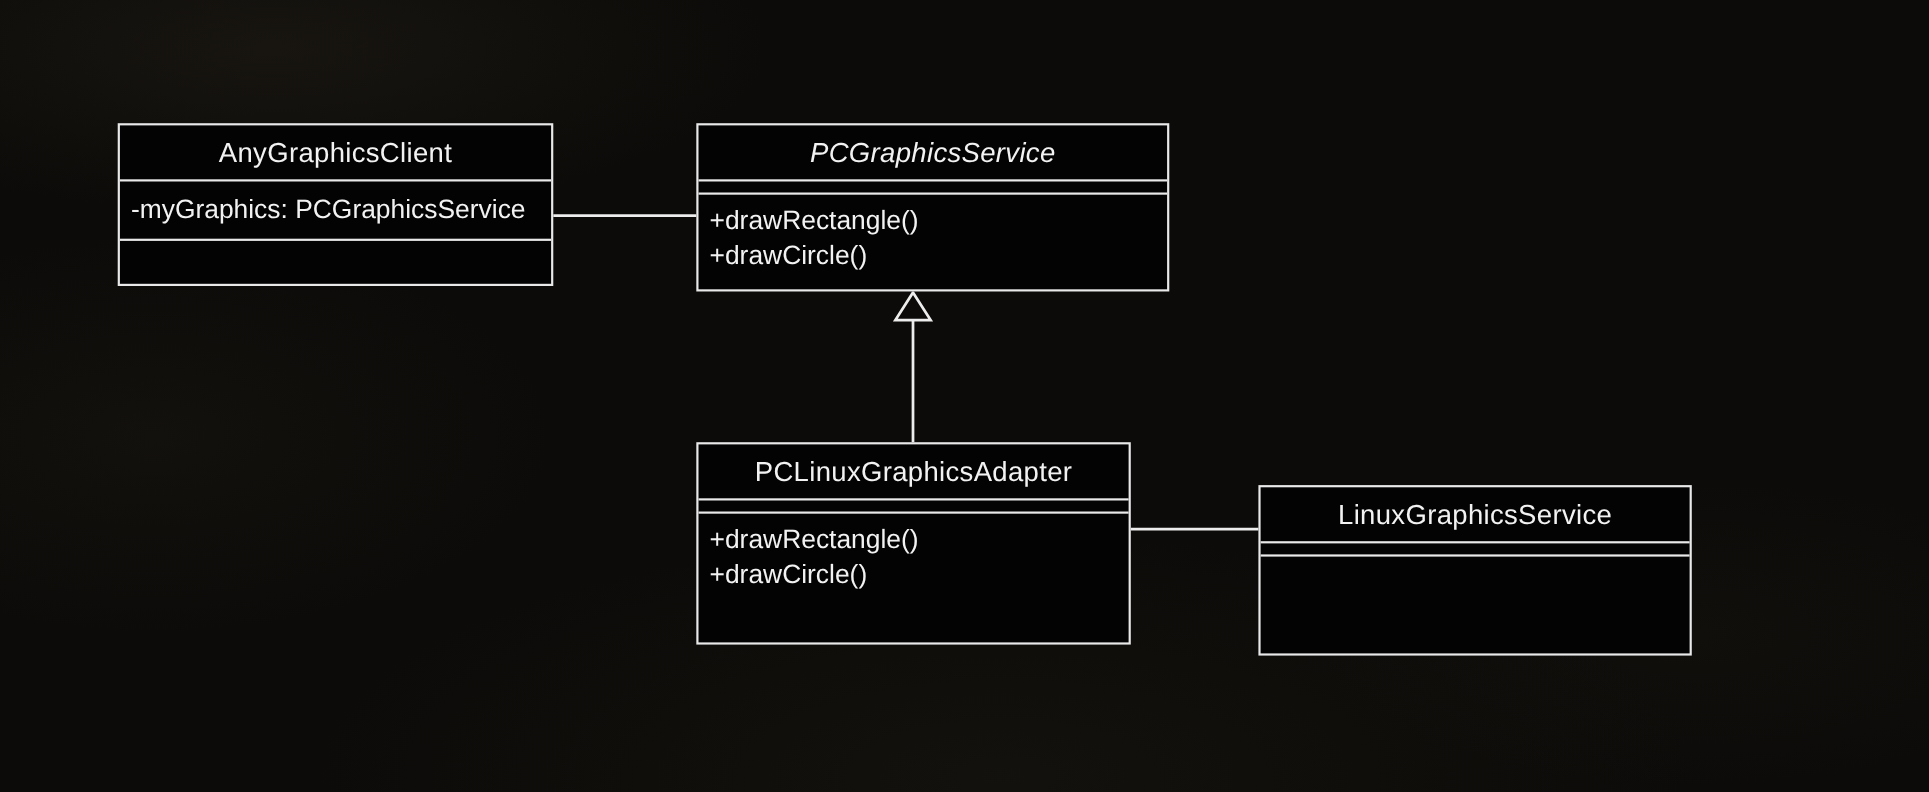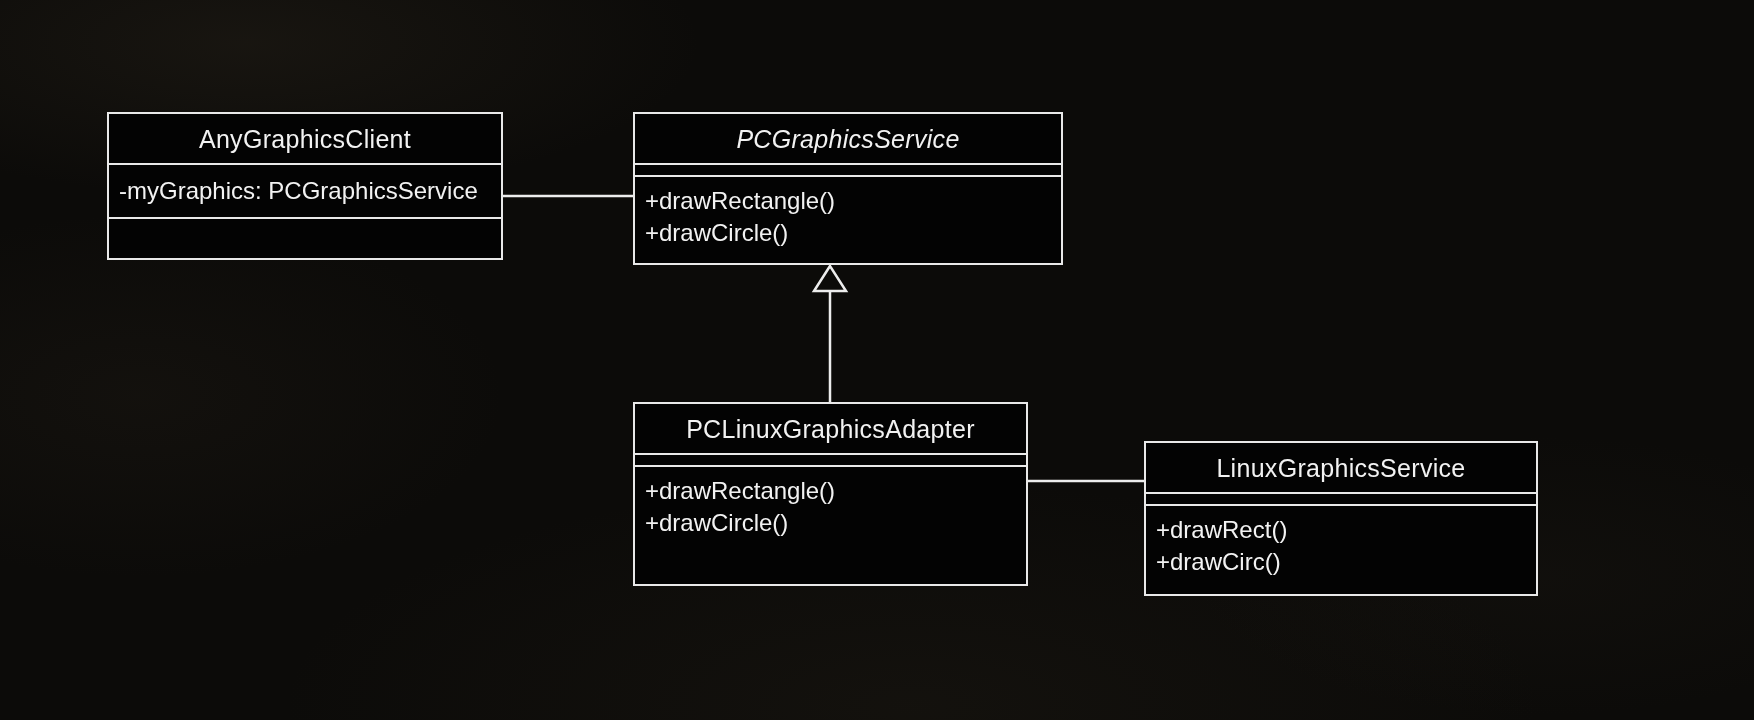--- a/index.html
+++ b/index.html
@@ -110,19 +110,15 @@
     <div class="uml-attrs empty"></div>
     <div class="uml-methods">
       <div class="uml-member">+drawRectangle()</div>
       <div class="uml-member">+drawCircle()</div>
     </div>
   </div>
 
   <div class="uml-class" style="left:1144px; top:405px; width:394px; height:155px;margin-top:36px;">
     <div class="uml-title">LinuxGraphicsService</div>
     <div class="uml-attrs empty"></div>
-    <div class="uml-methods">
-      <div class="uml-member">+drawRect()</div>
-      <div class="uml-member">+drawCirc()</div>
-    </div>
   </div>
 
 </div>
 
 </body></html>

